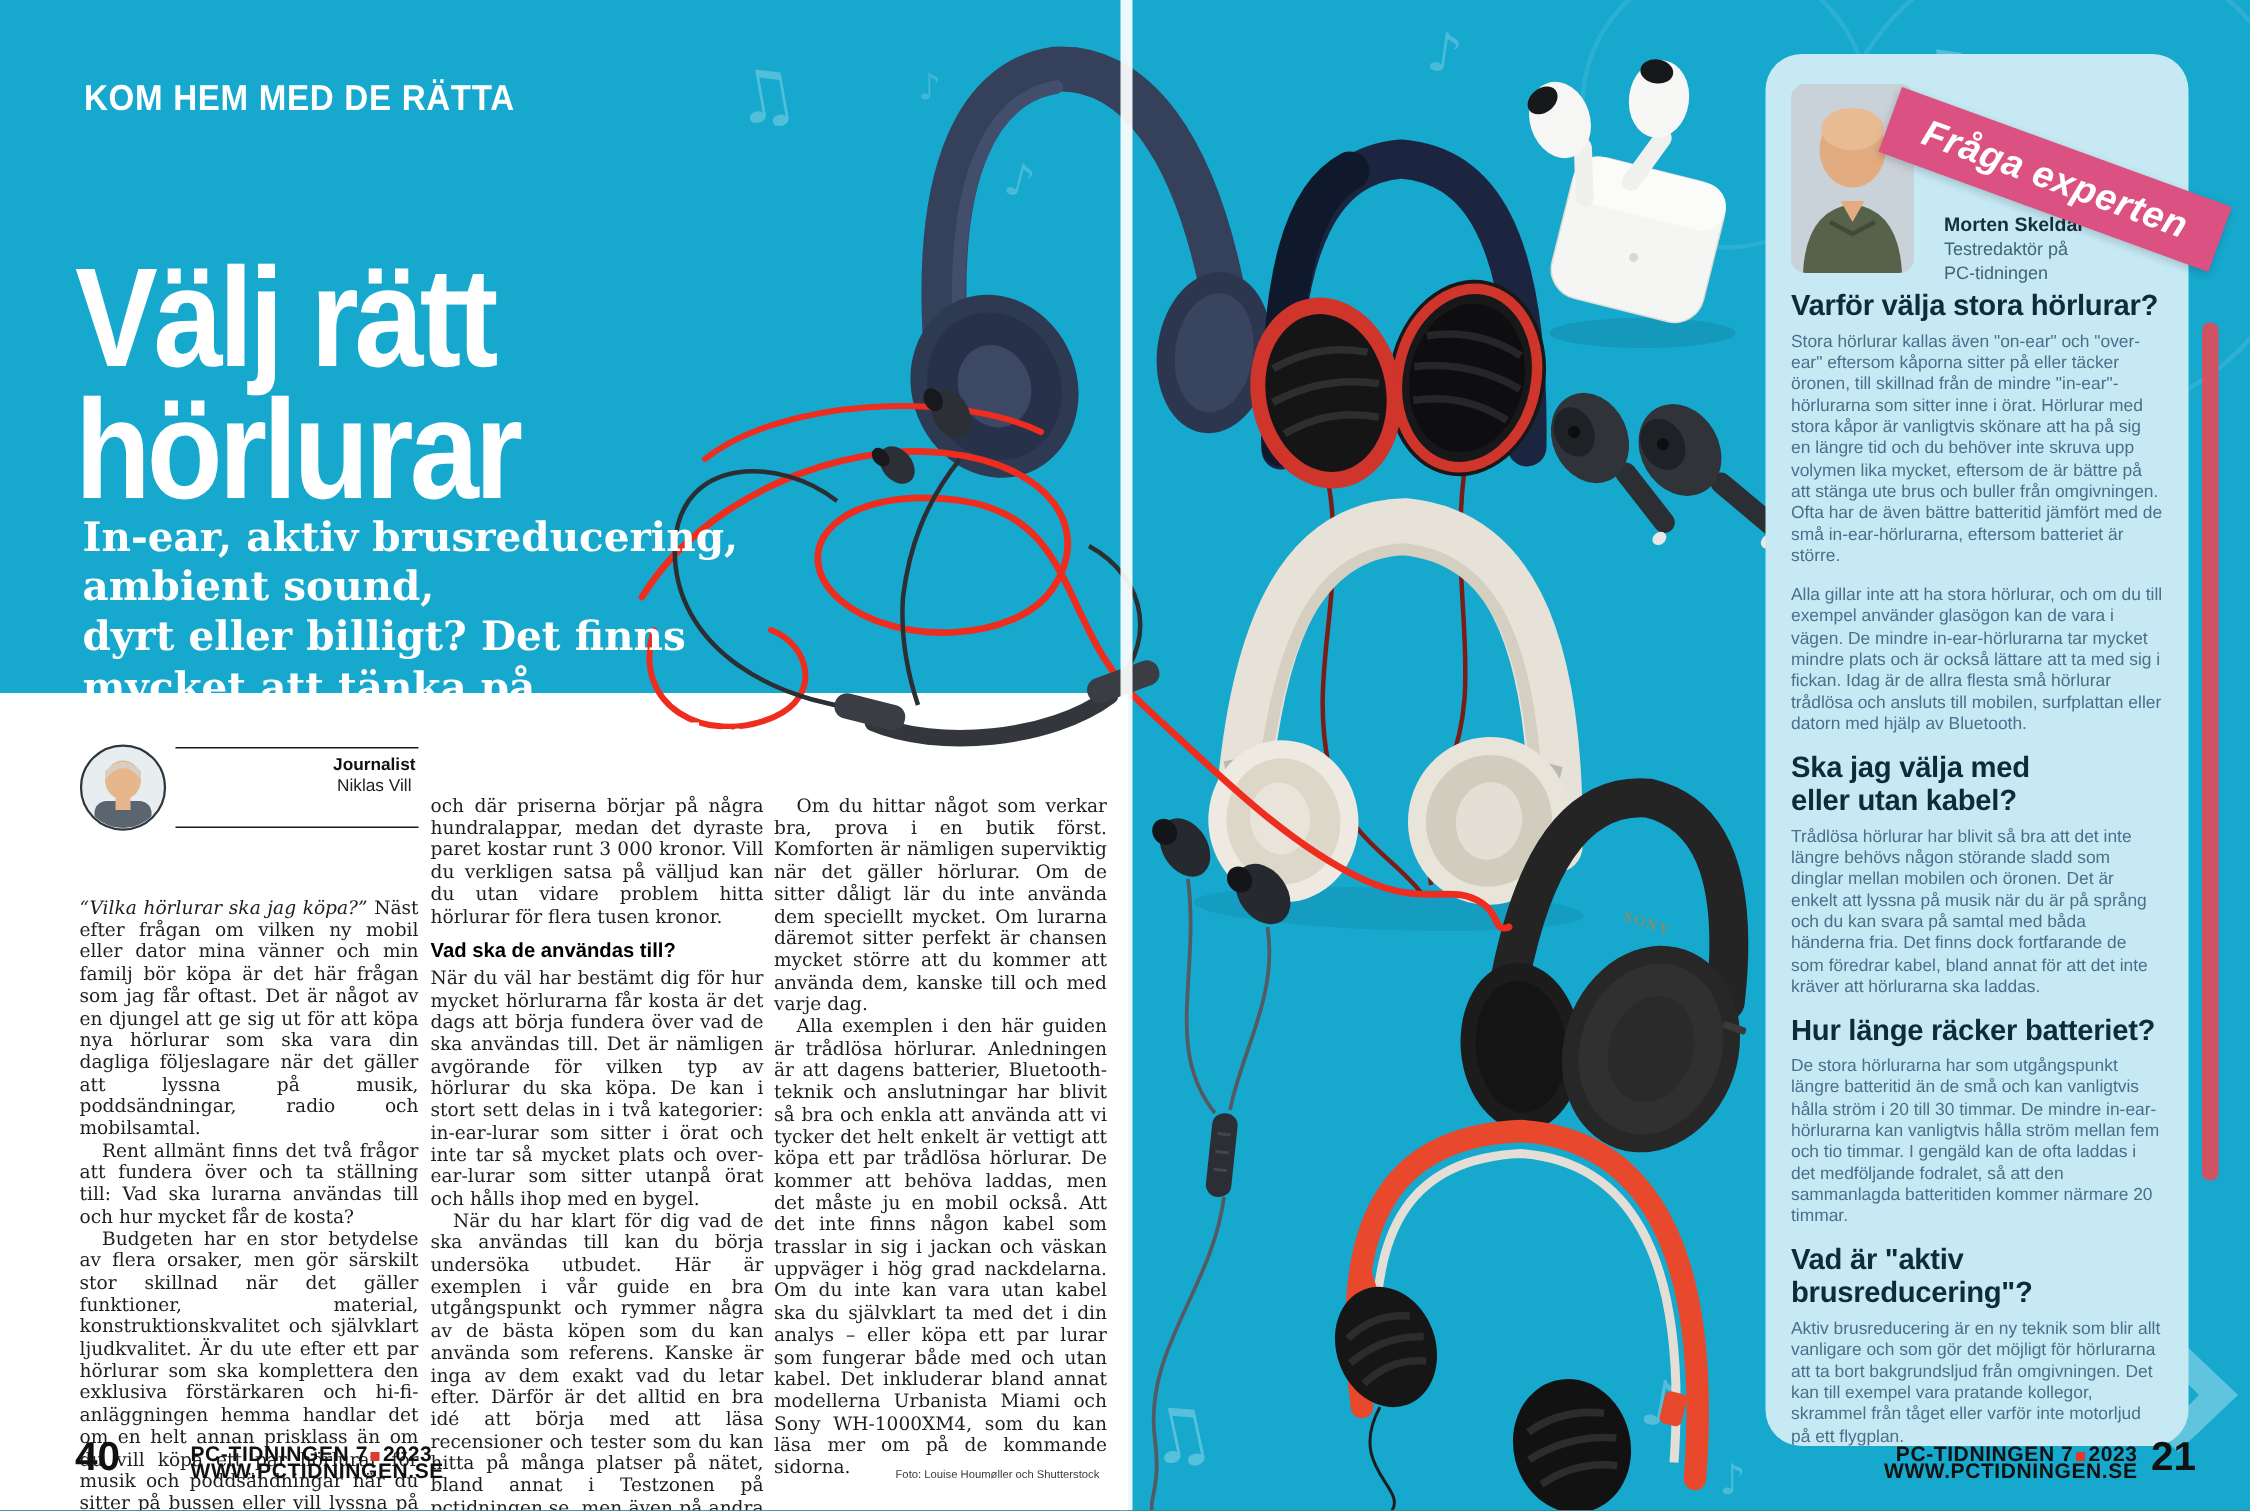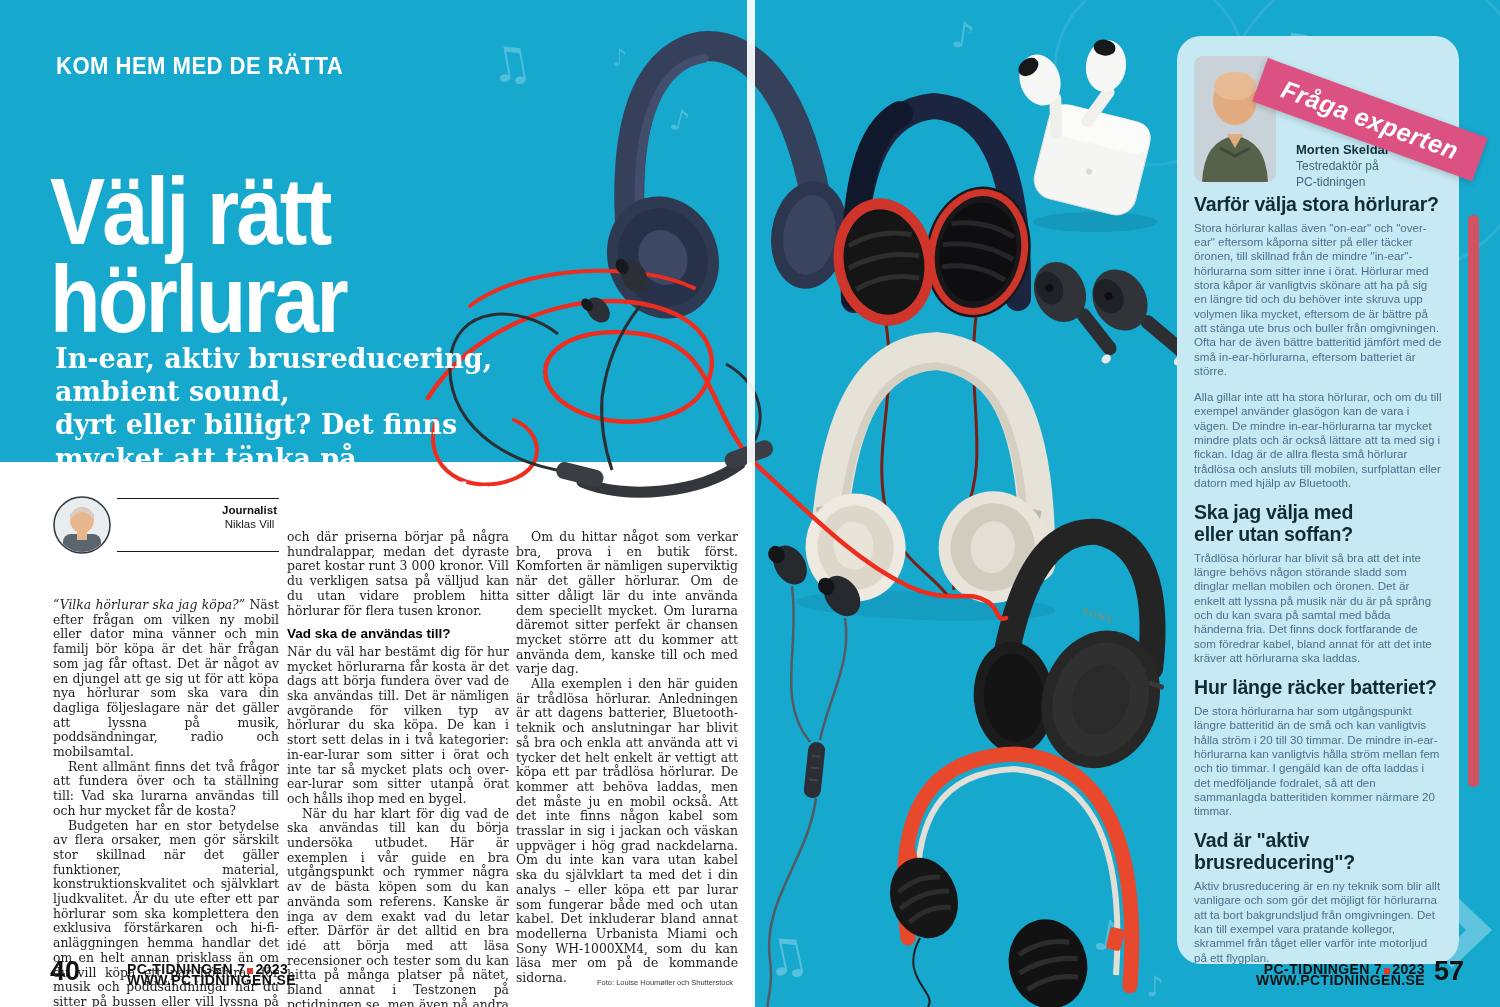--- a/index.html
+++ b/index.html
@@ -298,21 +298,21 @@
     </div>
     <div class="qa">
       <h3>Varför välja stora hörlurar?</h3>
       <p>Stora hörlurar kallas även "on-ear" och "over-ear" eftersom kåporna sitter på eller täcker öronen, till skillnad från de mindre "in-ear"-hörlurarna som sitter inne i örat. Hörlurar med stora kåpor är vanligtvis skönare att ha på sig en längre tid och du behöver inte skruva upp volymen lika mycket, eftersom de är bättre på att stänga ute brus och buller från omgivningen. Ofta har de även bättre batteritid jämfört med de små in-ear-hörlurarna, eftersom batteriet är större.</p>
     </div>
     <div class="qa">
       <p>Alla gillar inte att ha stora hörlurar, och om du till exempel använder glasögon kan de vara i vägen. De mindre in-ear-hörlurarna tar mycket mindre plats och är också lättare att ta med sig i fickan. Idag är de allra flesta små hörlurar trådlösa och ansluts till mobilen, surfplattan eller datorn med hjälp av Bluetooth.</p>
     </div>
     <div class="qa">
       <h3>Ska jag välja med
-eller utan soffan?</h3>
+eller utan kabel?</h3>
       <p>Trådlösa hörlurar har blivit så bra att det inte längre behövs någon störande sladd som dinglar mellan mobilen och öronen. Det är enkelt att lyssna på musik när du är på språng och du kan svara på samtal med båda händerna fria. Det finns dock fortfarande de som föredrar kabel, bland annat för att det inte kräver att hörlurarna ska laddas.</p>
     </div>
     <div class="qa">
       <h3>Hur länge räcker batteriet?</h3>
       <p>De stora hörlurarna har som utgångspunkt längre batteritid än de små och kan vanligtvis hålla ström i 20 till 30 timmar. De mindre in-ear-hörlurarna kan vanligtvis hålla ström mellan fem och tio timmar. I gengäld kan de ofta laddas i det medföljande fodralet, så att den sammanlagda batteritiden kommer närmare 20 timmar.</p>
     </div>
     <div class="qa">
       <h3>Vad är "aktiv brusreducering"?</h3>
       <p>Aktiv brusreducering är en ny teknik som blir allt vanligare och som gör det möjligt för hörlurarna att ta bort bakgrundsljud från omgivningen. Det kan till exempel vara pratande kollegor, skrammel från tåget eller varför inte motorljud på ett flygplan.</p>
     </div>
@@ -323,16 +323,16 @@
 
   <div id="folio-left-num" class="folio">40</div>
   <div id="issue-left" class="issue-block">
     <div><span>PC-TIDNINGEN 7</span><span class="redsq"></span><span>2023</span></div>
     <div>WWW.PCTIDNINGEN.SE</div>
   </div>
   <div id="issue-right" class="issue-block">
     <div><span>PC-TIDNINGEN 7</span><span class="redsq"></span><span>2023</span></div>
     <div>WWW.PCTIDNINGEN.SE</div>
   </div>
-  <div id="folio-right-num" class="folio">57</div>
+  <div id="folio-right-num" class="folio">21</div>
   <div id="credit">Foto: Louise Houmøller och Shutterstock</div>
 
 </div>
 
 </body></html>

